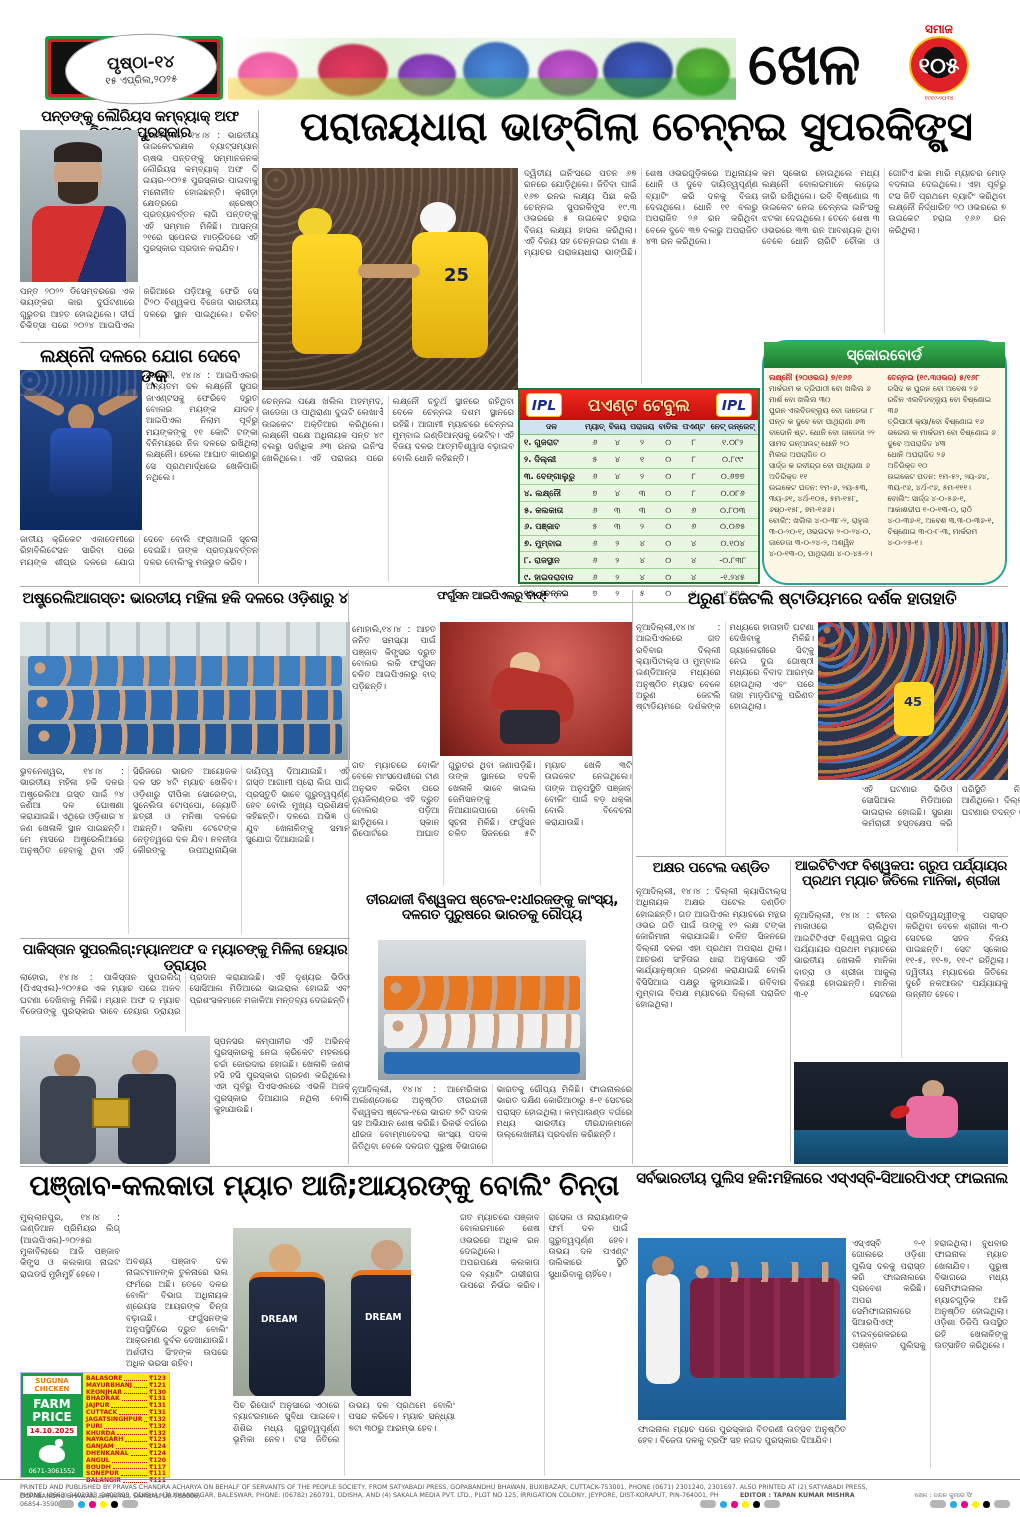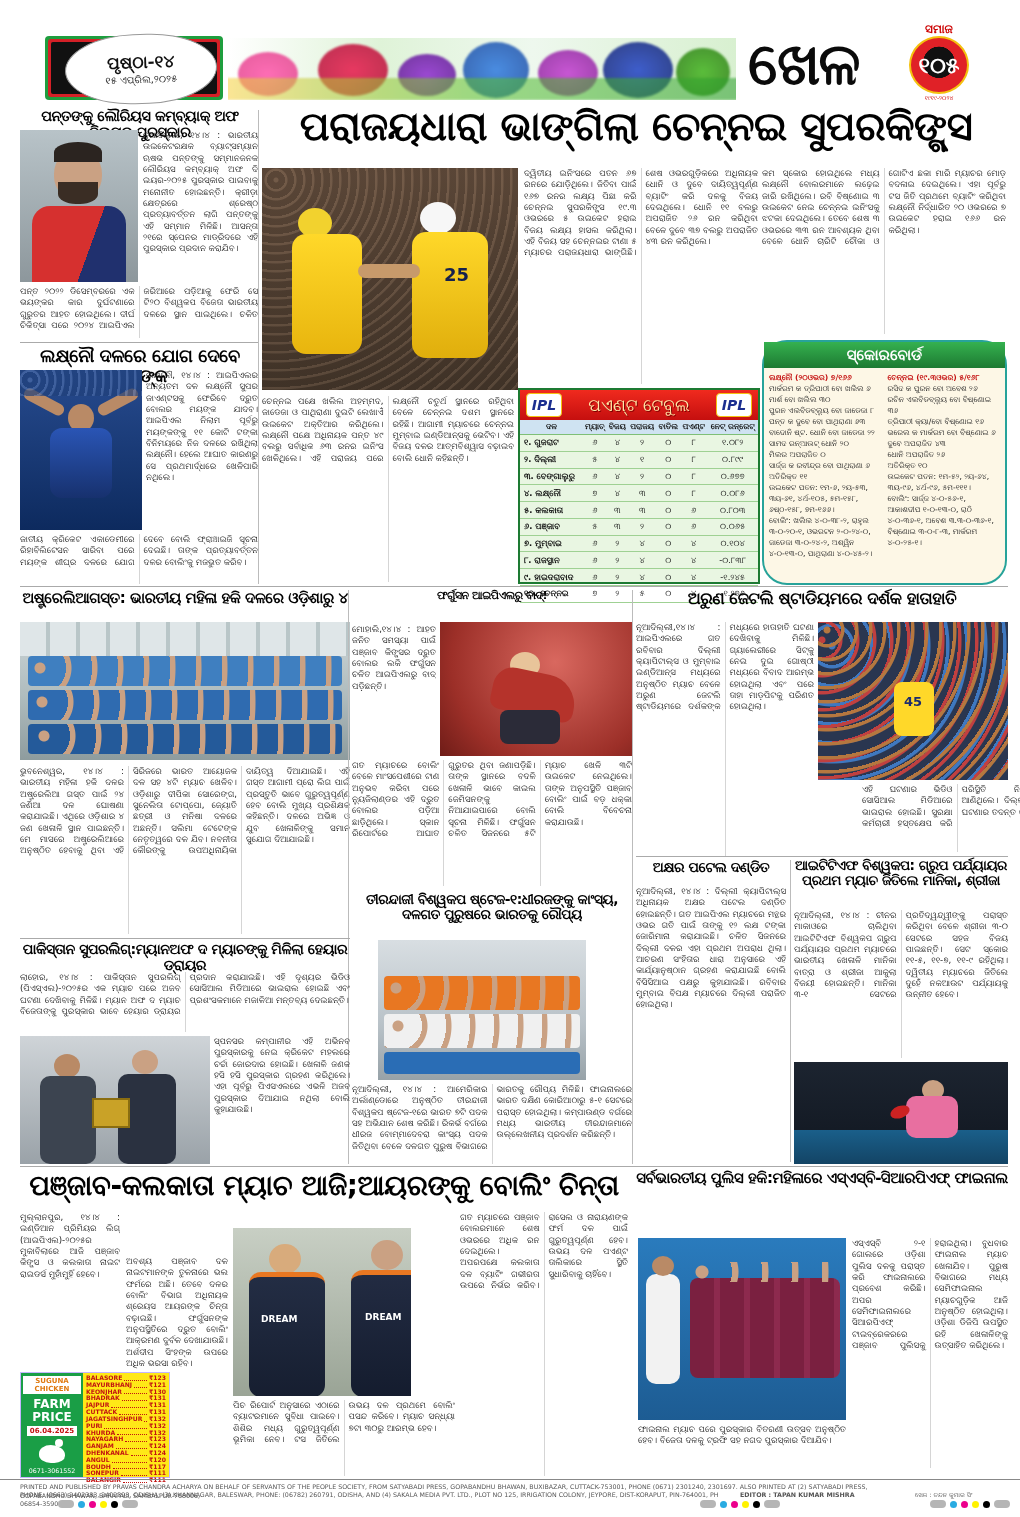--- a/index.html
+++ b/index.html
@@ -29,21 +29,21 @@
   .hl{font-weight:700;color:#000;text-align:center;line-height:1.12;letter-spacing:-0.5px;}
   
   .bt{font-size:8.6px;line-height:1.32;text-align:justify;color:#1c1c1c;column-gap:9px;column-rule:1px solid #d5d5d5;overflow:hidden;}
   .c2{column-count:2;} .c3{column-count:3;}
   
   .photo{overflow:hidden;background:#9aa0a3;}
   .ph-label{position:absolute;font-weight:700;color:#15214d;}
   
   .pt{border:2px solid #1d7a32;background:#e9f6e2;box-sizing:border-box;}
   .pt-head{height:30px;background:linear-gradient(#f02a1e,#c50f0f);display:flex;align-items:center;justify-content:space-between;padding:0 6px;}
-  .pt-title{color:#ffe9a8;font-weight:400;font-size:17px;text-shadow:1px 1px 0 #7a0000;}
+  .pt-title{color:#ffe9a8;font-weight:700;font-size:17px;text-shadow:1px 1px 0 #7a0000;}
   .ipl-logo{width:34px;height:22px;background:#fff;border-radius:4px;color:#1b2e8f;font-weight:700;font-size:14px;
             display:flex;align-items:center;justify-content:center;border:1px solid #f4c10f;font-style:italic;}
   .pt table{width:100%;border-collapse:collapse;font-size:8.3px;}
   .pt th{background:#cfe3f2;font-weight:700;padding:2px 1px;border-bottom:1px solid #7fbf77;font-size:7.8px;}
   .pt td{padding:2.4px 2px;text-align:center;border-bottom:1px solid #9fd193;}
   .pt td.team{text-align:left;padding-left:4px;font-weight:700;}
   
   .sb{border:2px solid #27a39a;background:#fdf7e6;box-sizing:border-box;}
   .sb-head{height:26px;background:linear-gradient(#35b14f,#1d7a32);color:#fff;font-weight:700;font-size:15px;
            display:flex;align-items:center;justify-content:center;}
@@ -373,21 +373,21 @@
     <div style="position:absolute;left:118px;top:42px;width:80px;height:122px;border-radius:12px;background:linear-gradient(#222b42,#141c2e);border-top:5px solid #e87722;"></div>
     <span class="ph-label" style="left:132px;top:84px;font-size:9px;color:#fff;">DREAM</span>
   </div>
   <div class="abs bt c2" style="left:233px;top:1400px;width:222px;height:76px;">ପିଚ ରିପୋର୍ଟ ଅନୁସାରେ ଏଠାରେ ବ୍ୟାଟରମାନେ ସୁବିଧା ପାଇବେ। ଶିଶିର ମଧ୍ୟ ଗୁରୁତ୍ୱପୂର୍ଣ୍ଣ ଭୂମିକା ନେବ। ଟସ ଜିତିଲେ ଉଭୟ ଦଳ ପ୍ରଥମେ ବୋଲିଂ ପସନ୍ଦ କରିବେ। ମ୍ୟାଚ ସନ୍ଧ୍ୟା ୭ଟା ୩୦ରୁ ଆରମ୍ଭ ହେବ।</div>
   <div class="abs bt c2" style="left:460px;top:1212px;width:168px;height:264px;">ଗତ ମ୍ୟାଚରେ ପଞ୍ଜାବ ବୋଲରମାନେ ଶେଷ ଓଭରରେ ଅଧିକ ରନ ଦେଇଥିଲେ। ଅପରପକ୍ଷେ କଲକାତା ଦଳ ବ୍ୟାଟିଂ ଗଭୀରତା ଉପରେ ନିର୍ଭର କରିବ। ରାସେଲ ଓ ନାରାୟଣଙ୍କ ଫର୍ମ ଦଳ ପାଇଁ ଗୁରୁତ୍ୱପୂର୍ଣ୍ଣ ହେବ। ଉଭୟ ଦଳ ପଏଣ୍ଟ ତାଲିକାରେ ସ୍ଥିତି ସୁଧାରିବାକୁ ଚାହିଁବେ।</div>
 
   <div class="abs ad" style="left:20px;top:1372px;width:150px;height:106px;">
     <div class="ad-left">
       <div class="ad-brand">SUGUNA CHICKEN</div>
       <div class="ad-title">FARM PRICE</div>
-      <div class="ad-date">06.04.2025</div>
+      <div class="ad-date">14.10.2025</div>
       <div class="chicken"></div>
       <div class="ad-phone">0671-3061552</div>
     </div>
     <div class="ad-right" id="farm-rows">
         <div class="ad-row">
           <span>BALASORE</span>
           <span class="dots"></span>
           <span>₹123</span>
         </div>
         <div class="ad-row">

